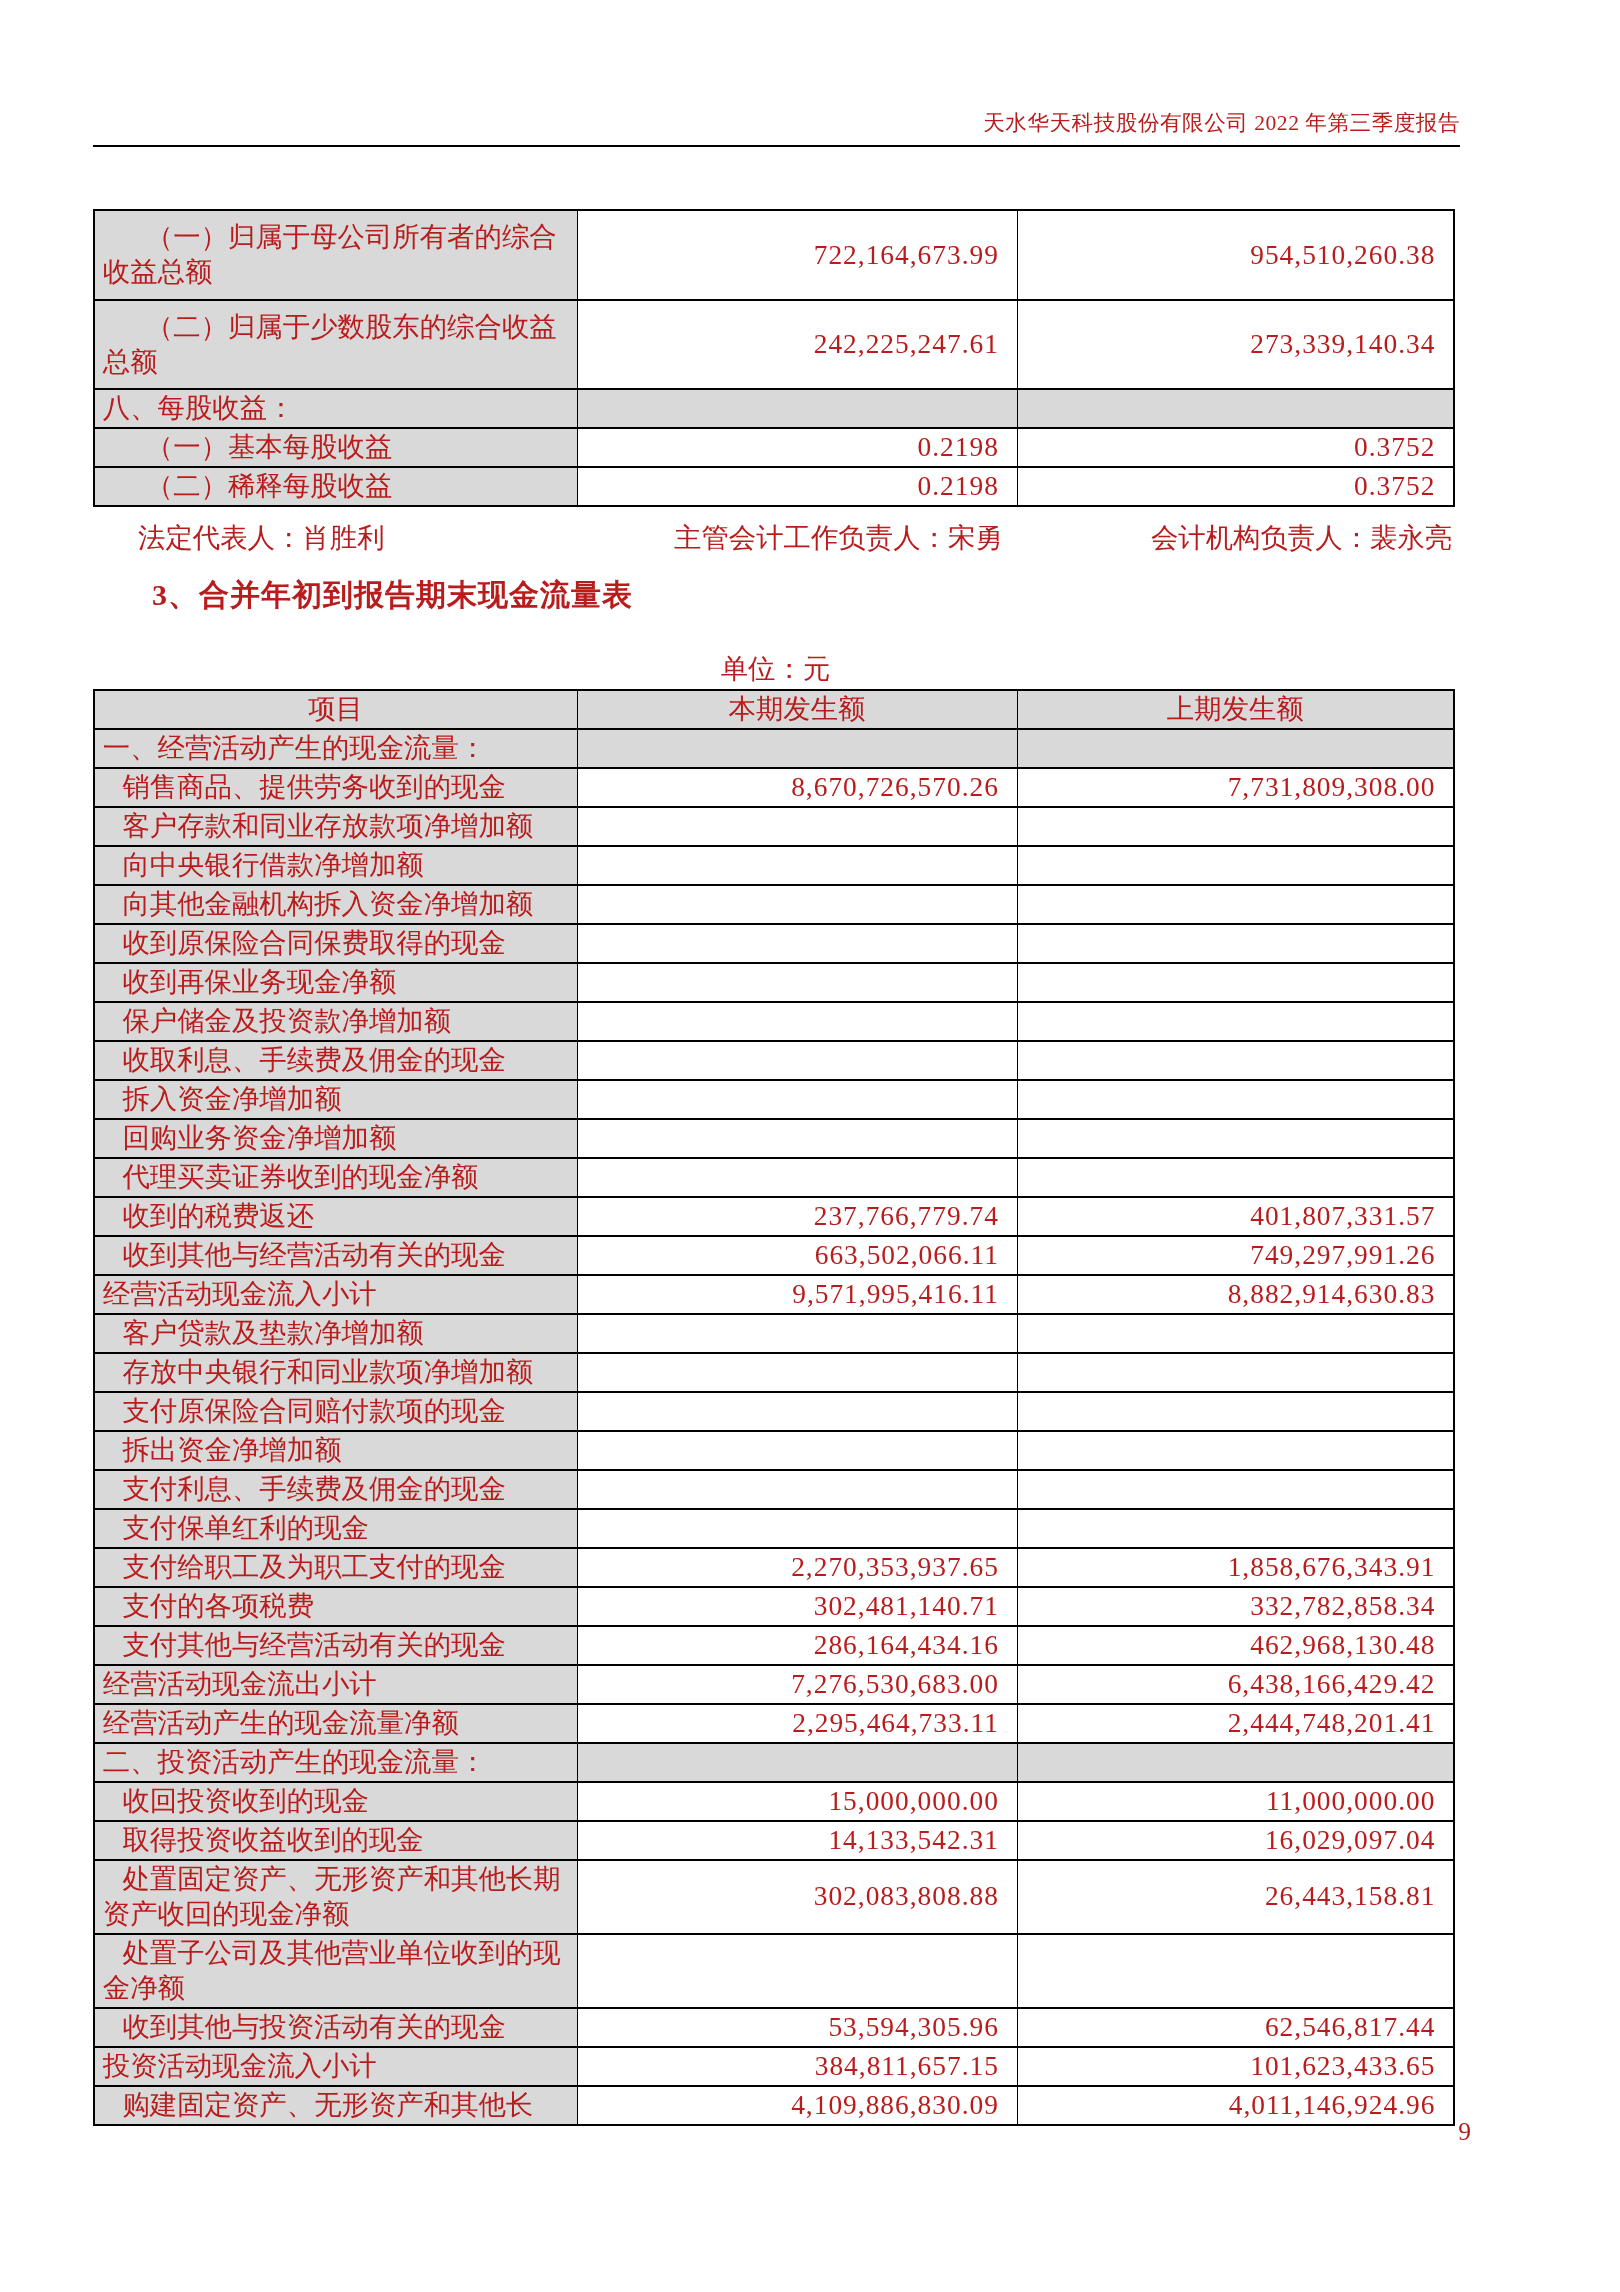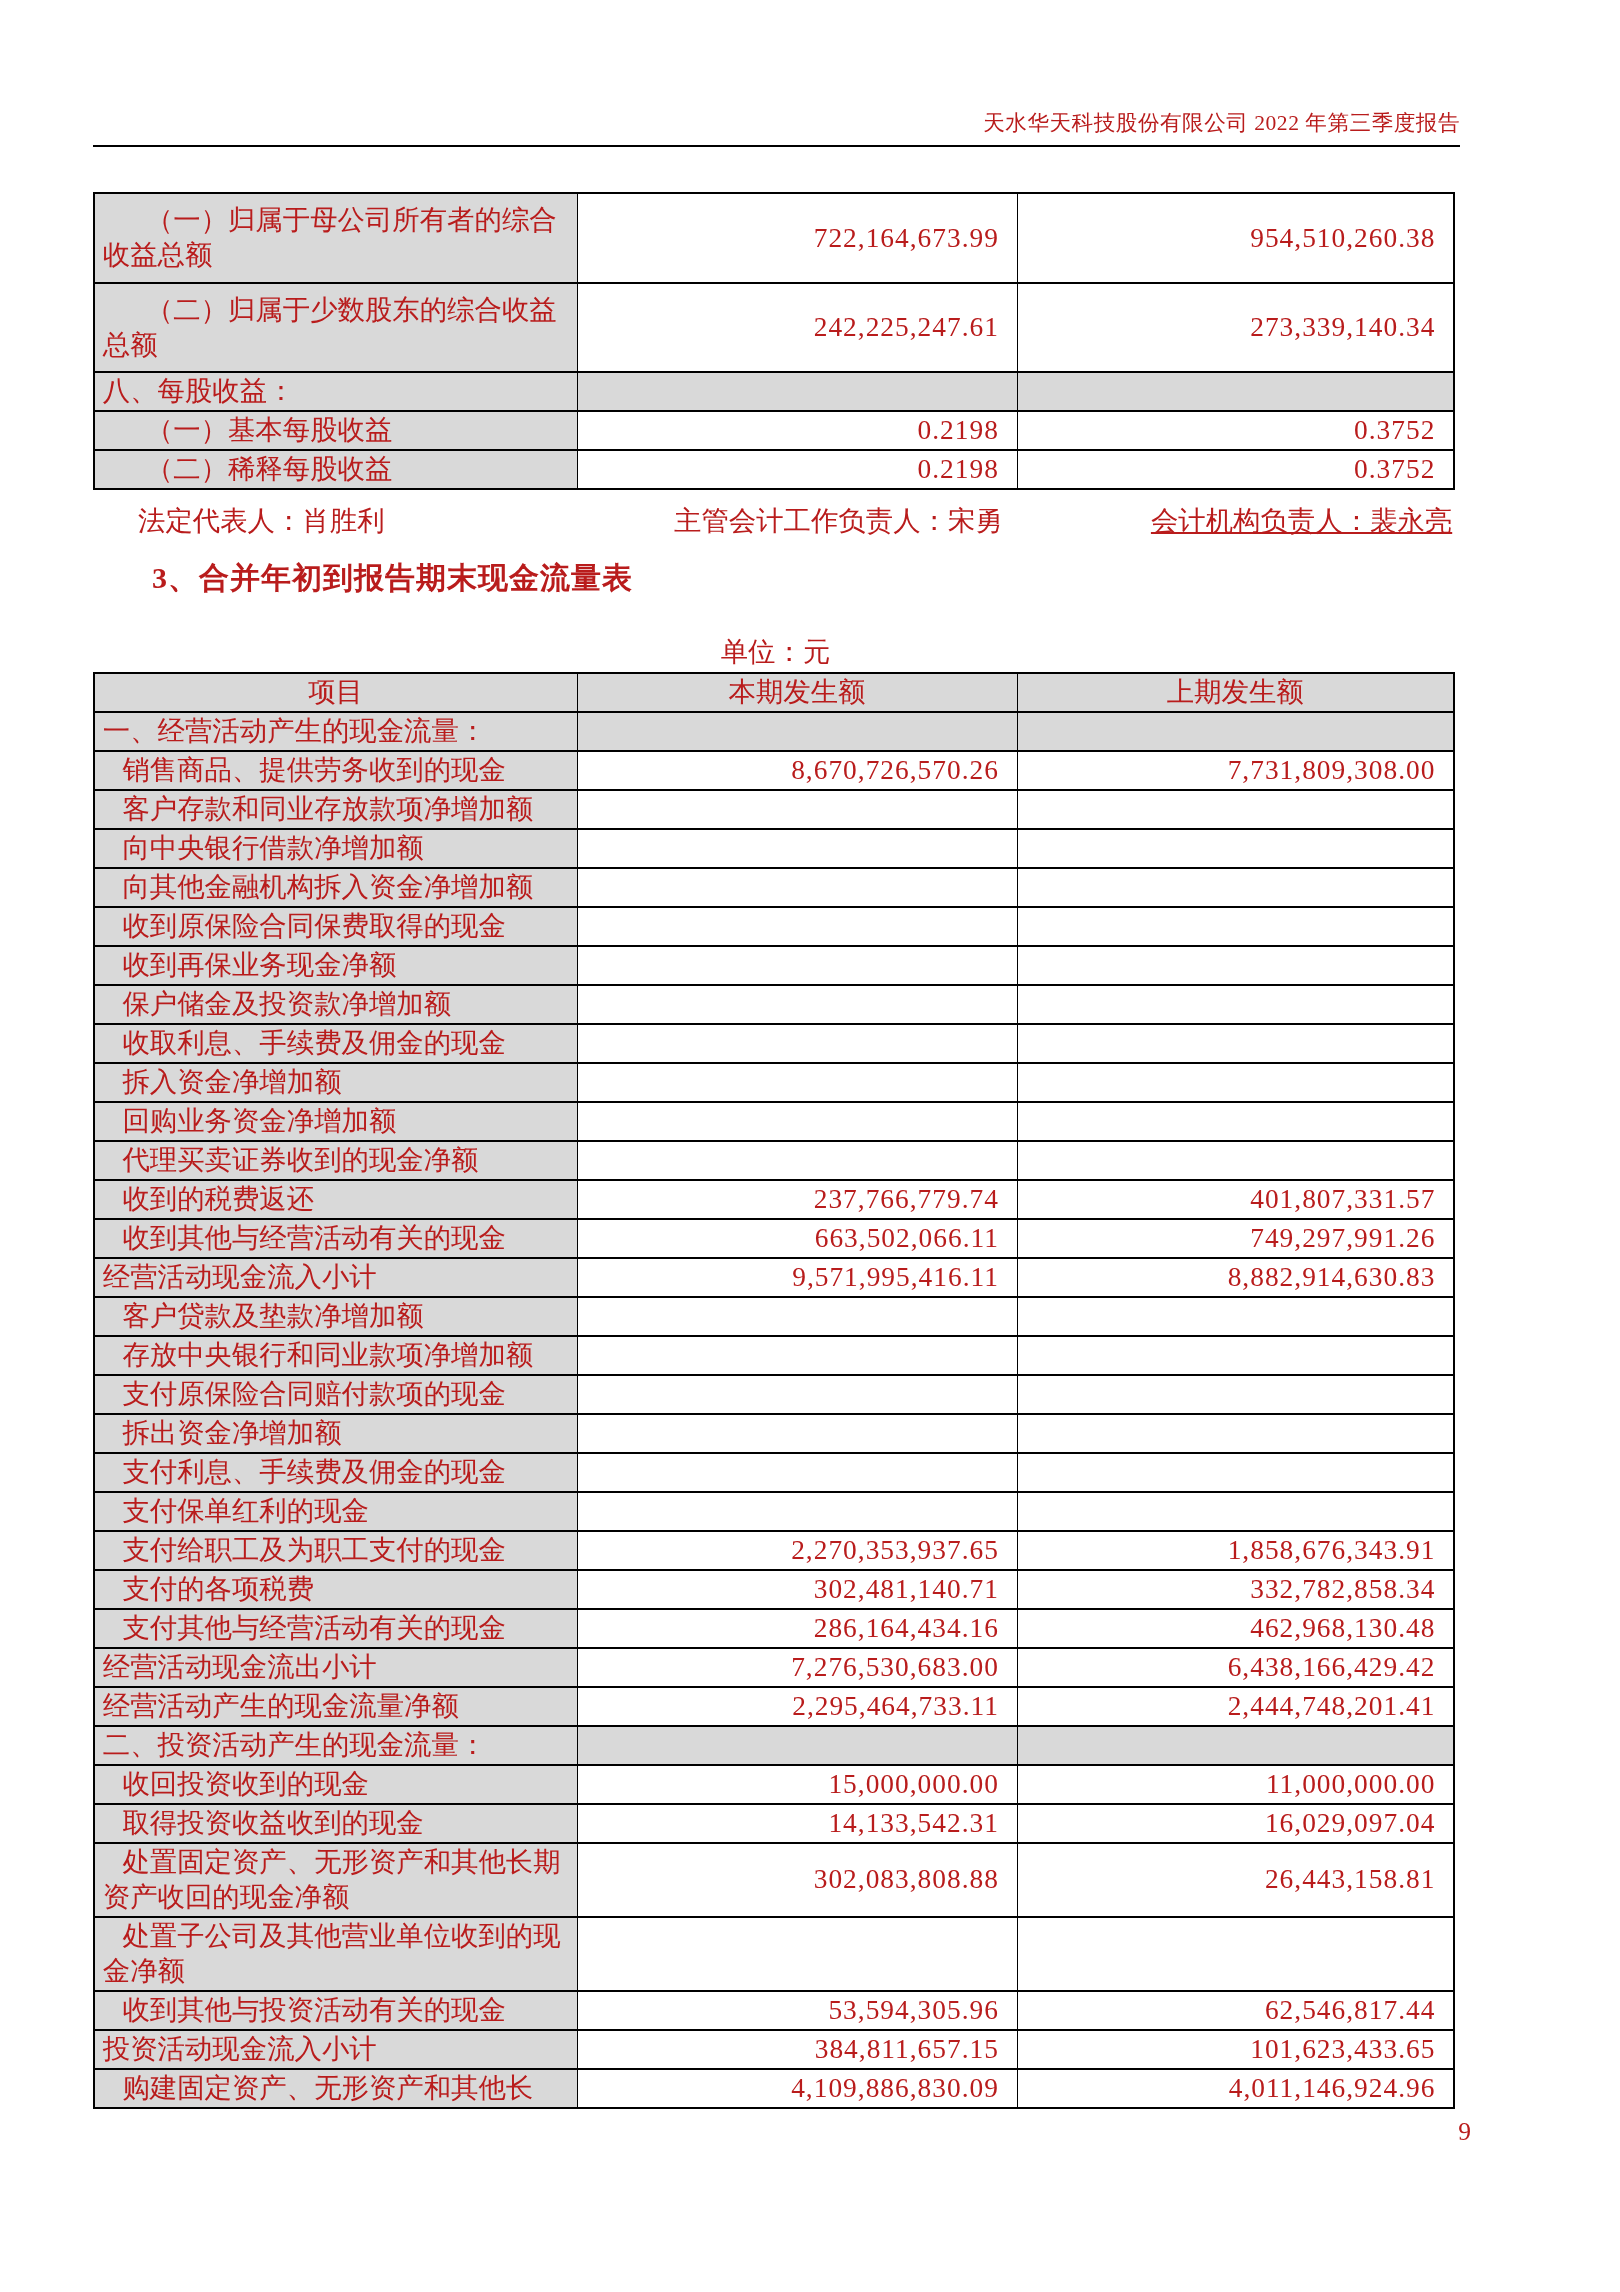--- a/index.html
+++ b/index.html
@@ -31,21 +31,21 @@
     border-bottom: 2.9px solid #000;
     width: 100%;
     height: 0;
   }
   table.doc-table {
     border-collapse: collapse;
     table-layout: fixed;
     width: 1360px;
     border: 2px solid #000;
   }
-  .income-table { margin-top: 45px; }
+  .income-table { margin-top: 62px; }
   .doc-table td, .doc-table th {
     border: solid #000;
     border-width: 2px 1px;
     font-size: 27.4px;
     line-height: 35px;
     height: 35px;
     vertical-align: middle;
     font-weight: normal;
     word-break: break-all;
   }
@@ -72,21 +72,21 @@
   .signatures {
     position: relative;
     margin-top: 13.7px;
     height: 35px;
     font-size: 27.4px;
     line-height: 35px;
   }
   .sig { position: absolute; white-space: nowrap; }
   .sig-left  { left: 45px; }
   .sig-mid   { left: 581px; }
-  .sig-right { right: 7.8px; text-decoration: underline; }
+  .sig-right { right: 7.8px; }
   .section-heading {
     margin-top: 19.6px;
     padding-left: 59px;
     font-size: 30px;
     line-height: 37px;
     font-weight: bold;
     letter-spacing: 1px;
   }
   .unit-line {
     margin-top: 41px;

